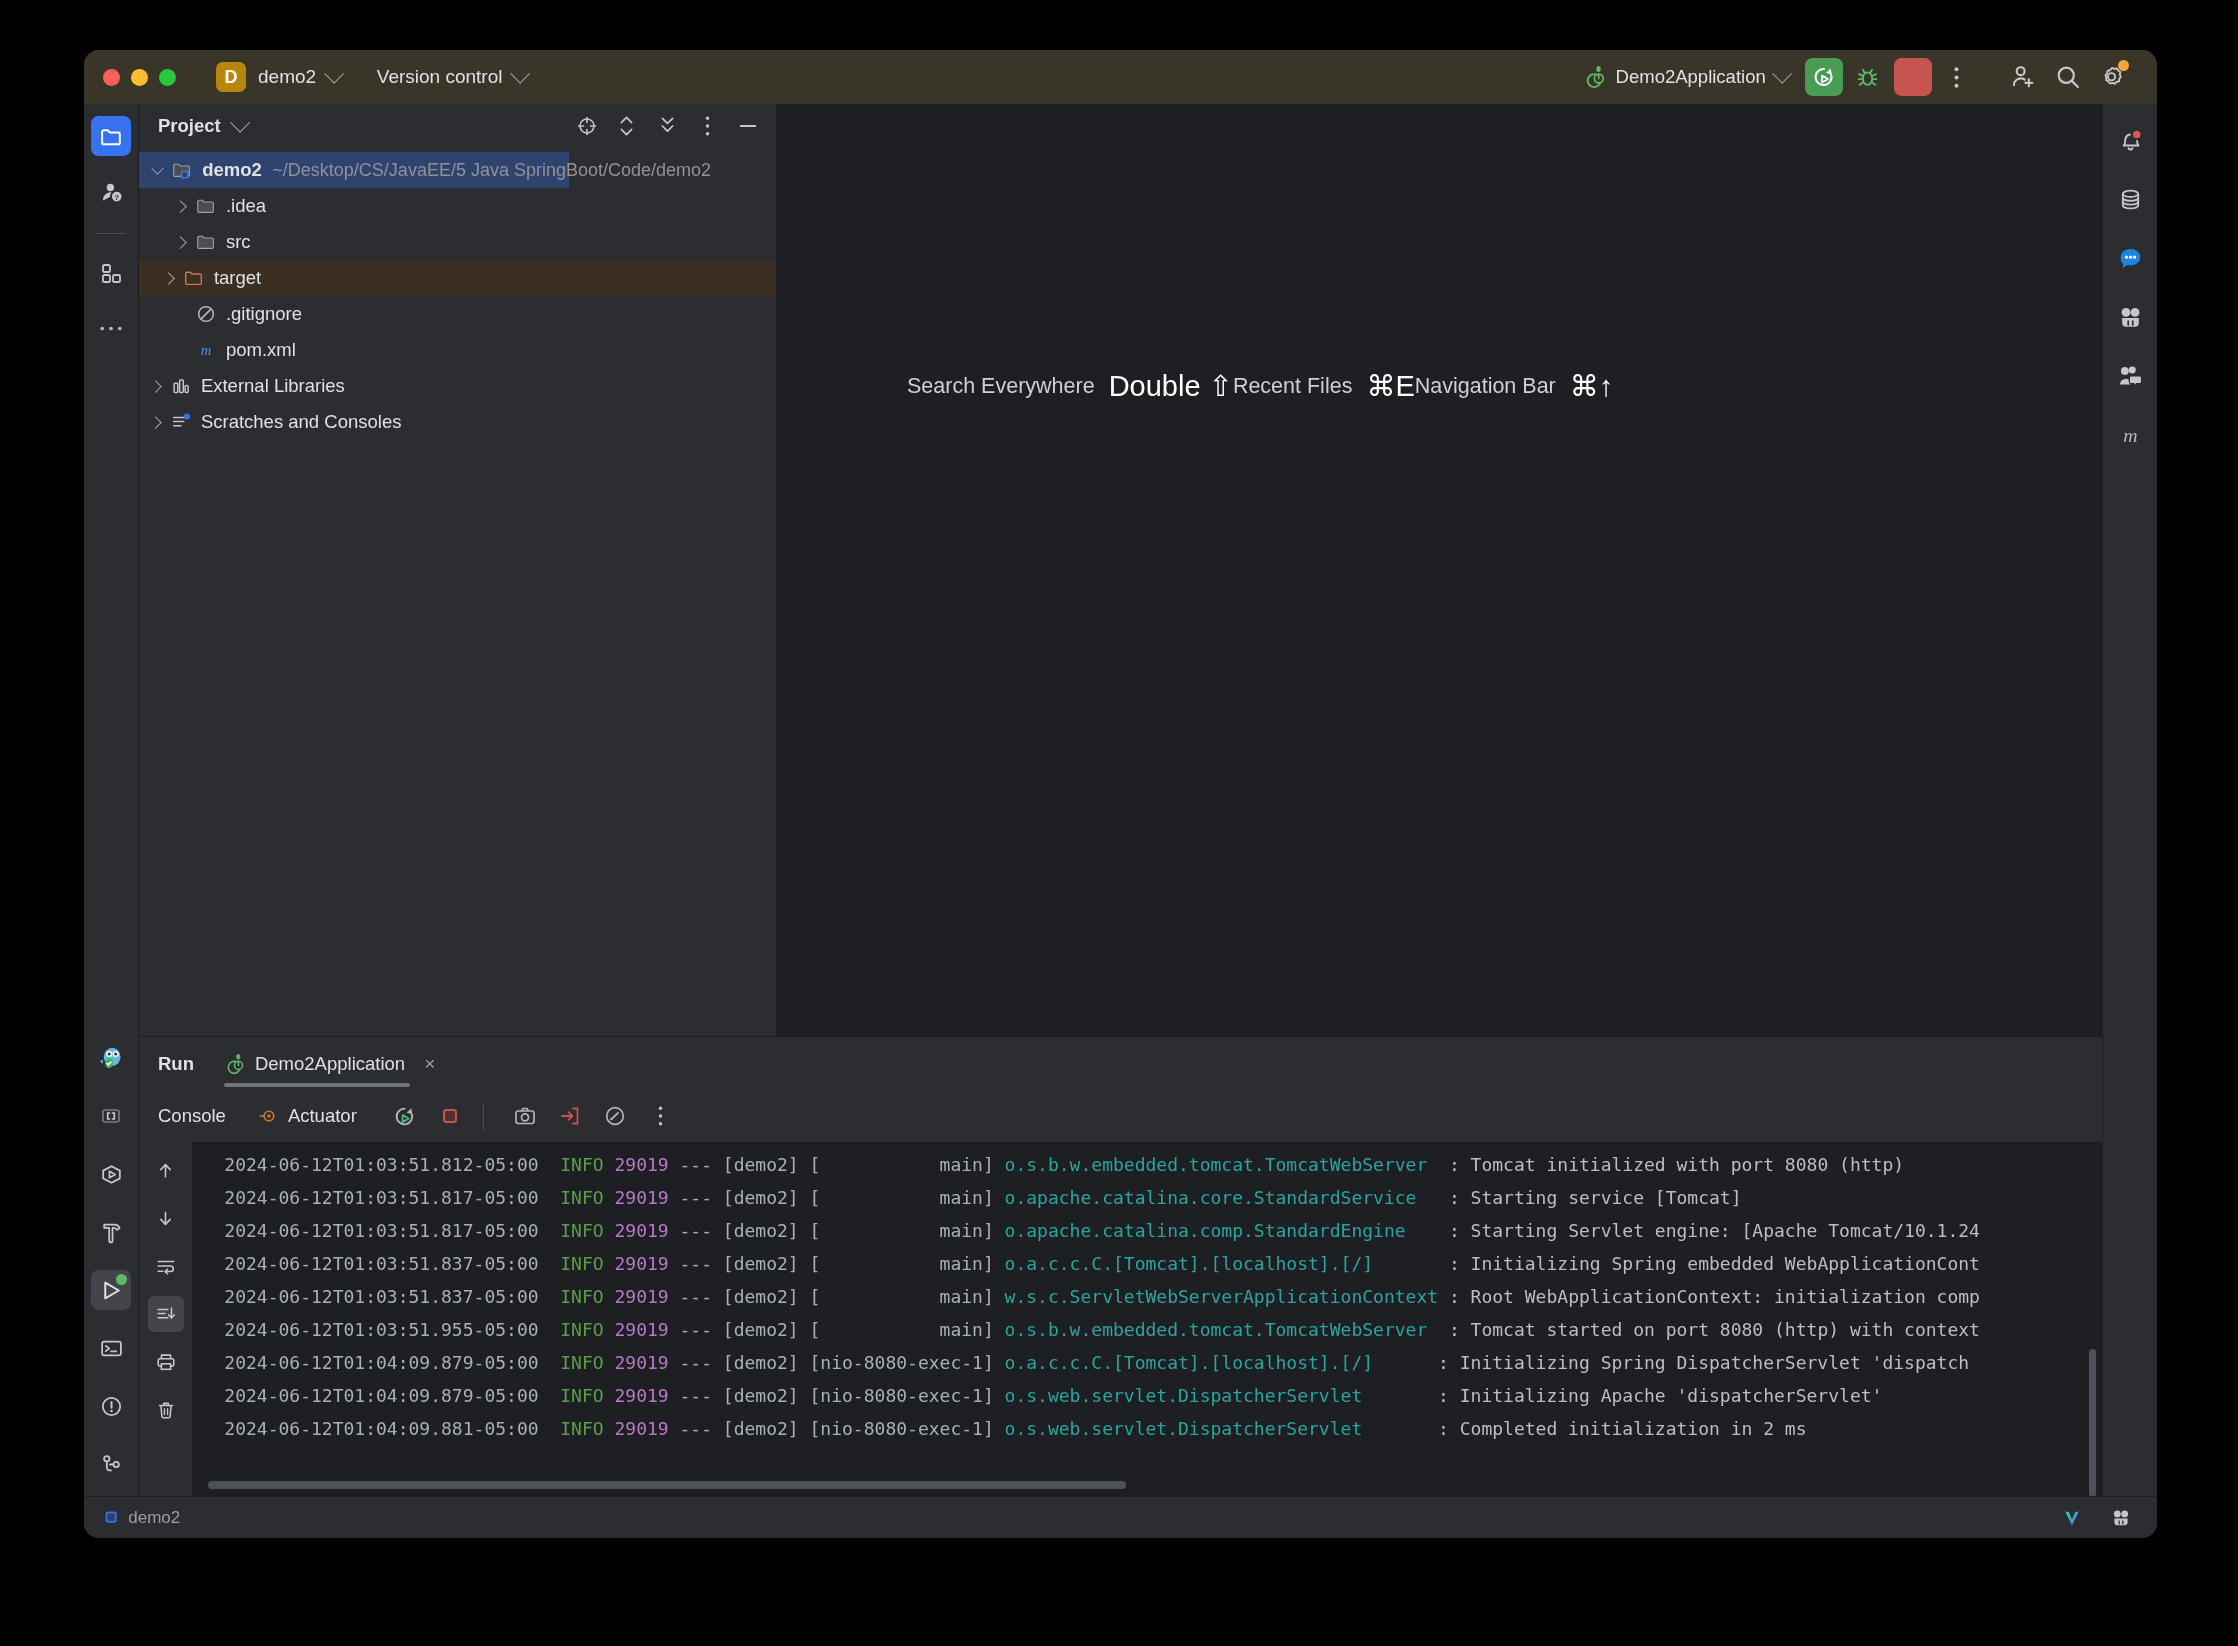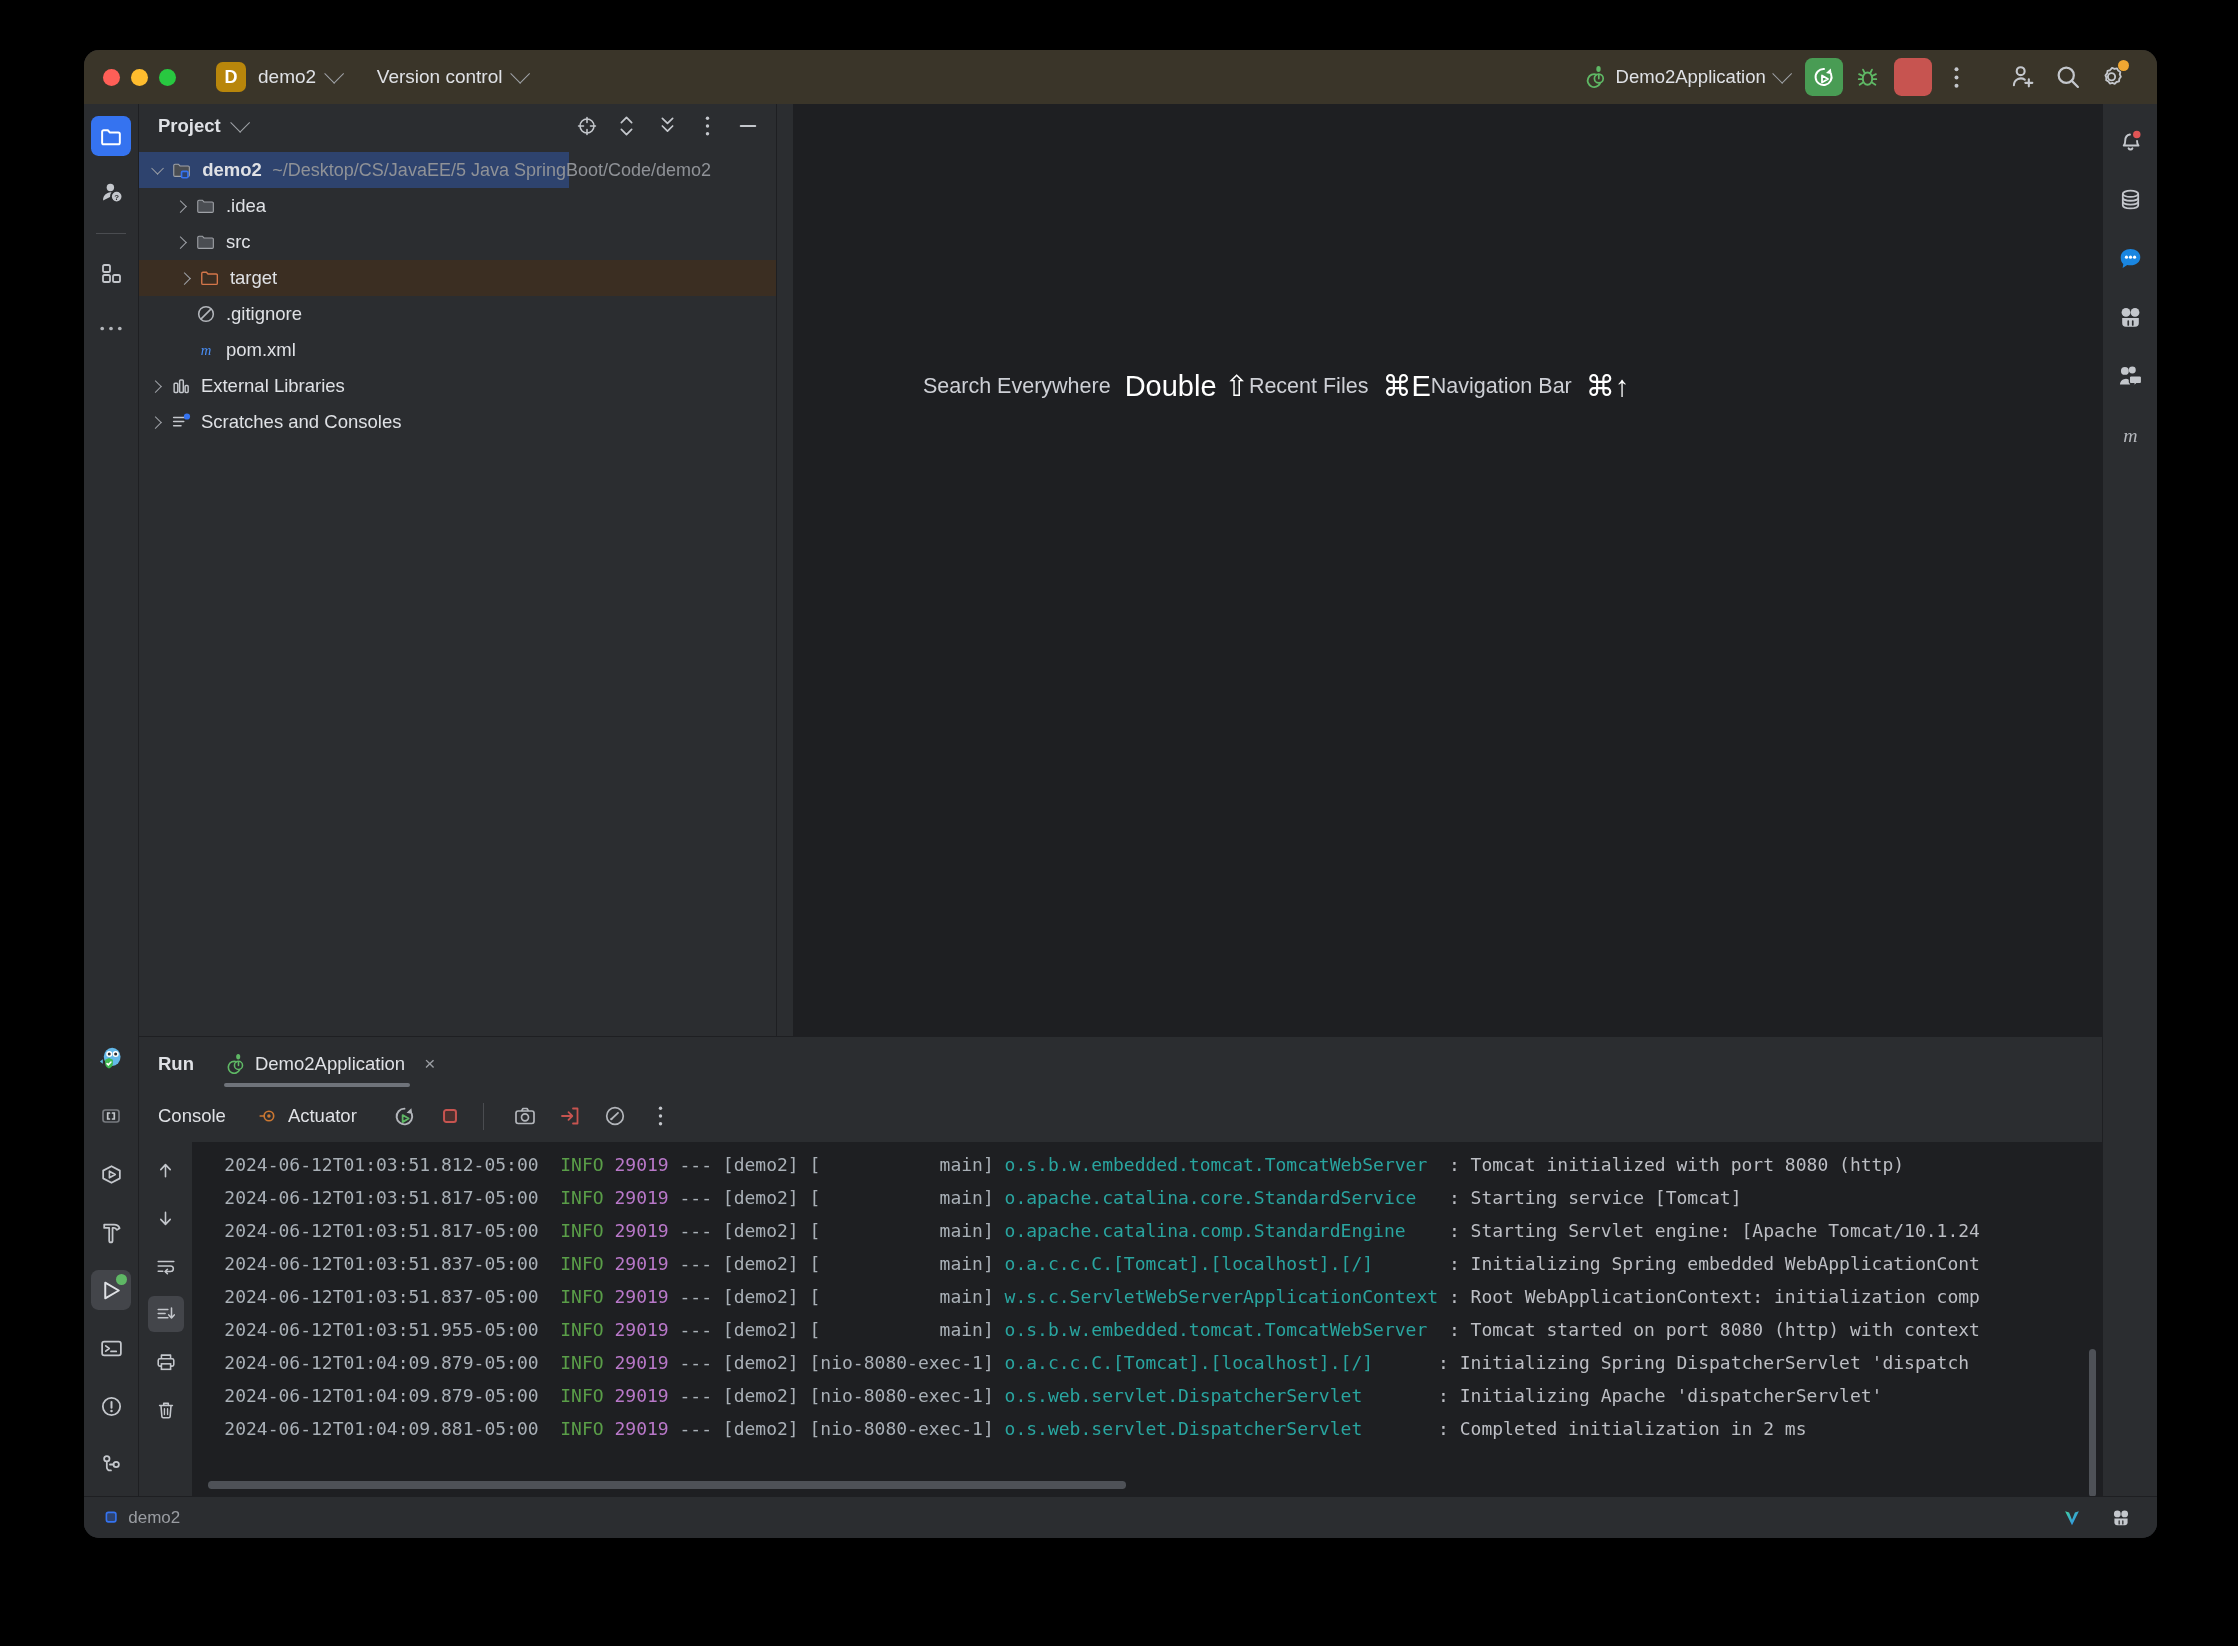--- a/index.html
+++ b/index.html
@@ -93,21 +93,21 @@
   .lb-sep { width: 30px; height: 0.7px; background: #4a4c50; margin: 4.4px 0 19px 0; }
   .lb-bottom {
     position: absolute; bottom: 12px; left: 0; right: 0;
     display: flex; flex-direction: column; align-items: center;
   }
   .lb-bottom .lb-icon { margin-bottom: 18px; }
   .lb-bottom .lb-icon:last-child { margin-bottom: 0; }
   .lb-icon.sel { background: #43454a; }
 
   .center { flex: 1; display: flex; flex-direction: column; min-width: 0; }
-  .upper { flex: 1; display: flex; min-height: 0; gap: 16px; }
+  .upper { flex: 1; display: flex; min-height: 0; }
 
   .project-panel {
     width: 637px; flex: none; background: #2b2d30;
     display: flex; flex-direction: column;
     border-right: 0.7px solid #1e1f22;
   }
   .pp-header {
     height: 44px; display: flex; align-items: center;
     padding: 0 16.3px 0 19px; flex: none;
   }
@@ -497,21 +497,21 @@
                   <i></i>
                 </span>
               <span class="tico">
                 <svg width="22" height="22" viewBox="0 0 24 24">
                   <path d="M3 7 a1.3 1.3 0 0 1 1.3-1.3h3.8l1.7 1.9h8.9A1.3 1.3 0 0 1 20 8.9v8.8a1.3 1.3 0 0 1-1.3 1.3H4.3A1.3 1.3 0 0 1 3 17.7z" fill="#4a4d52" stroke="#9fa2a7" stroke-width="1.2"></path>
                 </svg>
               </span>
               <span class="rlabel">src</span>
             </div>
 
-            <div class="row target-hl" style="padding-left:35px;margin-right:0">
+            <div class="row target-hl" style="padding-left:19px;margin-right:0">
               <span class="arrow">
                   <i></i>
                 </span>
               <span class="tico">
                 <svg width="22" height="22" viewBox="0 0 24 24">
                   <path d="M3 7 a1.3 1.3 0 0 1 1.3-1.3h3.8l1.7 1.9h8.9A1.3 1.3 0 0 1 20 8.9v8.8a1.3 1.3 0 0 1-1.3 1.3H4.3A1.3 1.3 0 0 1 3 17.7z" fill="#3b2e22" stroke="#d4764a" stroke-width="1.5"></path>
                 </svg>
               </span>
               <span class="rlabel">target</span>
             </div>

